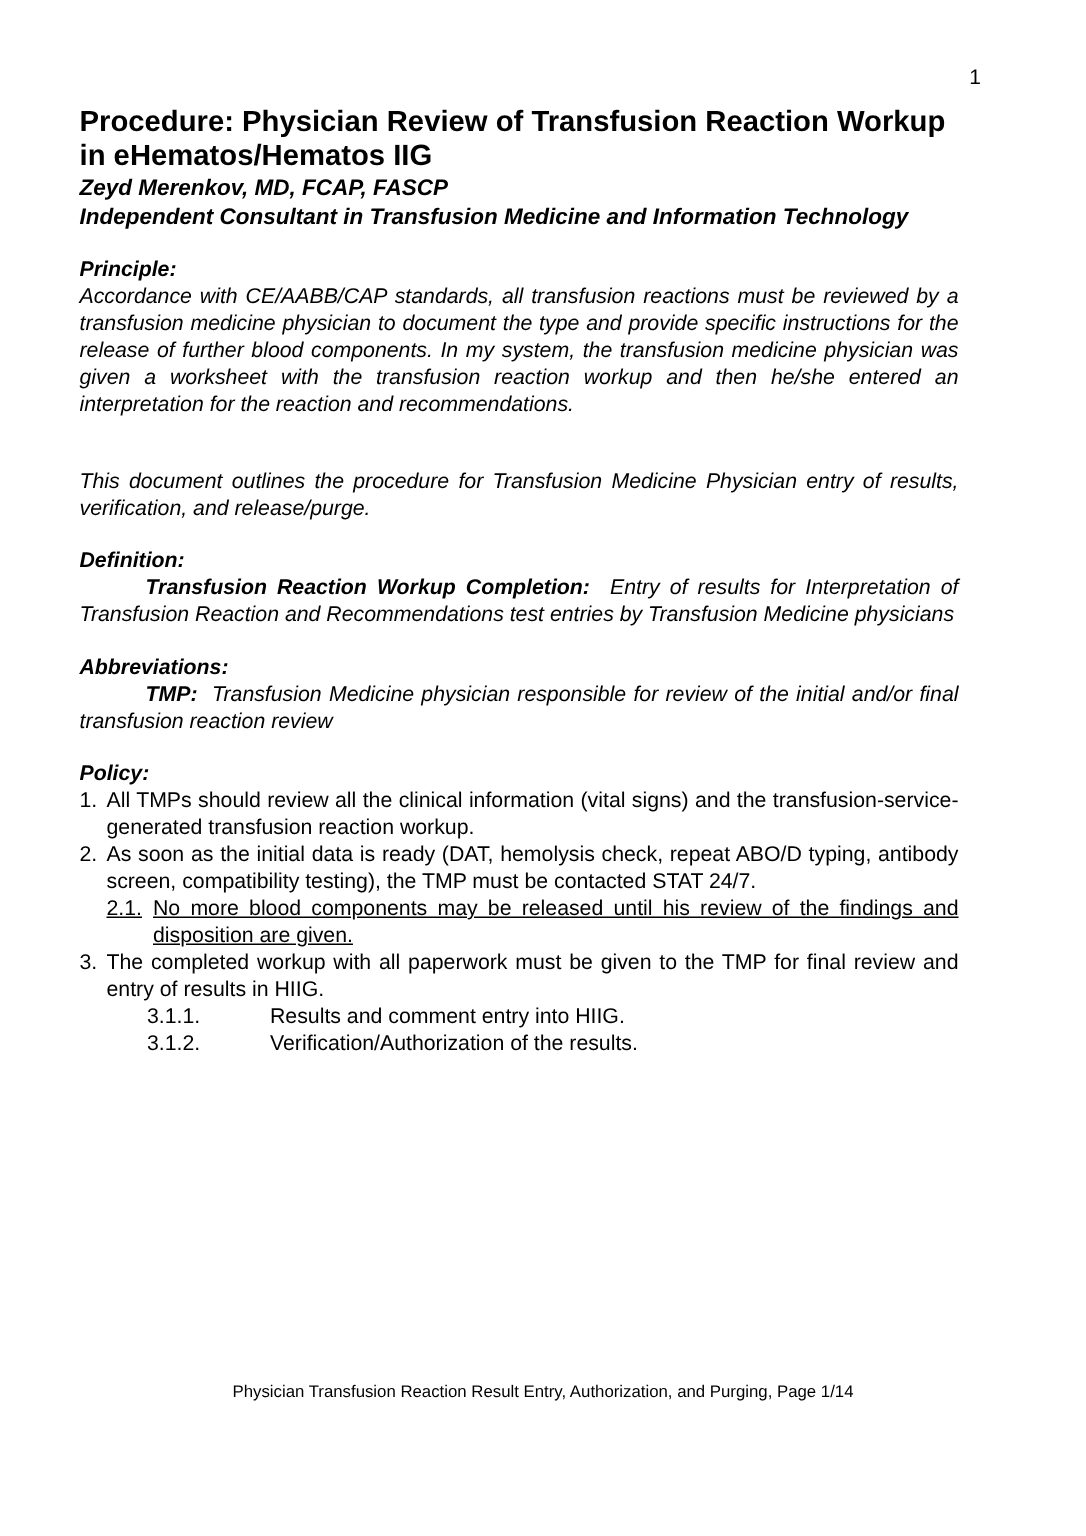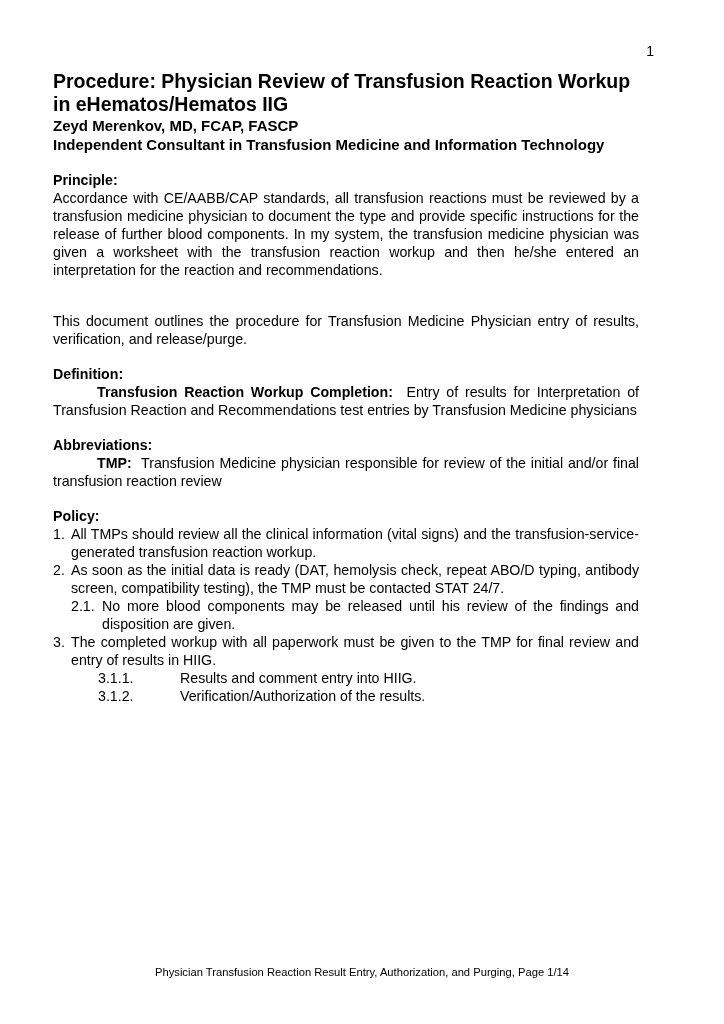--- a/index.html
+++ b/index.html
@@ -16,37 +16,37 @@
       font-size: 14.2px; line-height: 18px;
     }
     .title {
       font-weight: bold; font-size: 19.5px; line-height: 23px; margin: 0;
     }
     .author, .affiliation {
       font-weight: bold; font-size: 15px; line-height: 19px; margin: 0;
     }
     .section { margin-top: 17px; }
     .heading { font-weight: bold; margin: 0; }
-    p { margin: 0; }
+    p { margin: 0; font-style: italic; }
     .justify { text-align: justify; }
     .para-gap { margin-top: 33px; }
     b.term { font-weight: bold; margin-left: 44px; }
     .list { margin: 0; padding: 0; list-style: none; }
     .li { display: flex; }
     .li .num { flex: 0 0 auto; }
     .lvl1 .num { width: 18px; }
     .lvl1 .txt { flex: 1; text-align: justify; }
-    .lvl2 { margin-left: 18px; }
+    .lvl2 { margin-left: 18px; text-decoration: underline; }
     .lvl2 .num { width: 31px; }
     .lvl2 .txt { flex: 1; text-align: justify; }
     .lvl3 { margin-left: 45px; justify-content: center; }
     .lvl3 .num { width: 37px; }
     .lvl3 .txt { flex: 1; margin-left: 45px; }
     .footer {
-      position: absolute; top: 966px; left: 0; width: 724px; text-align: center;
+      position: absolute; top: 922px; left: 0; width: 724px; text-align: center;
       font-size: 11.2px;
     }
   </style>
 </head>
 <body>
 
 <div class="page-number">1</div>
 
 <div class="content">
   <h1 class="title">Procedure:  Physician Review of Transfusion Reaction Workup in eHematos/Hematos IIG</h1>

